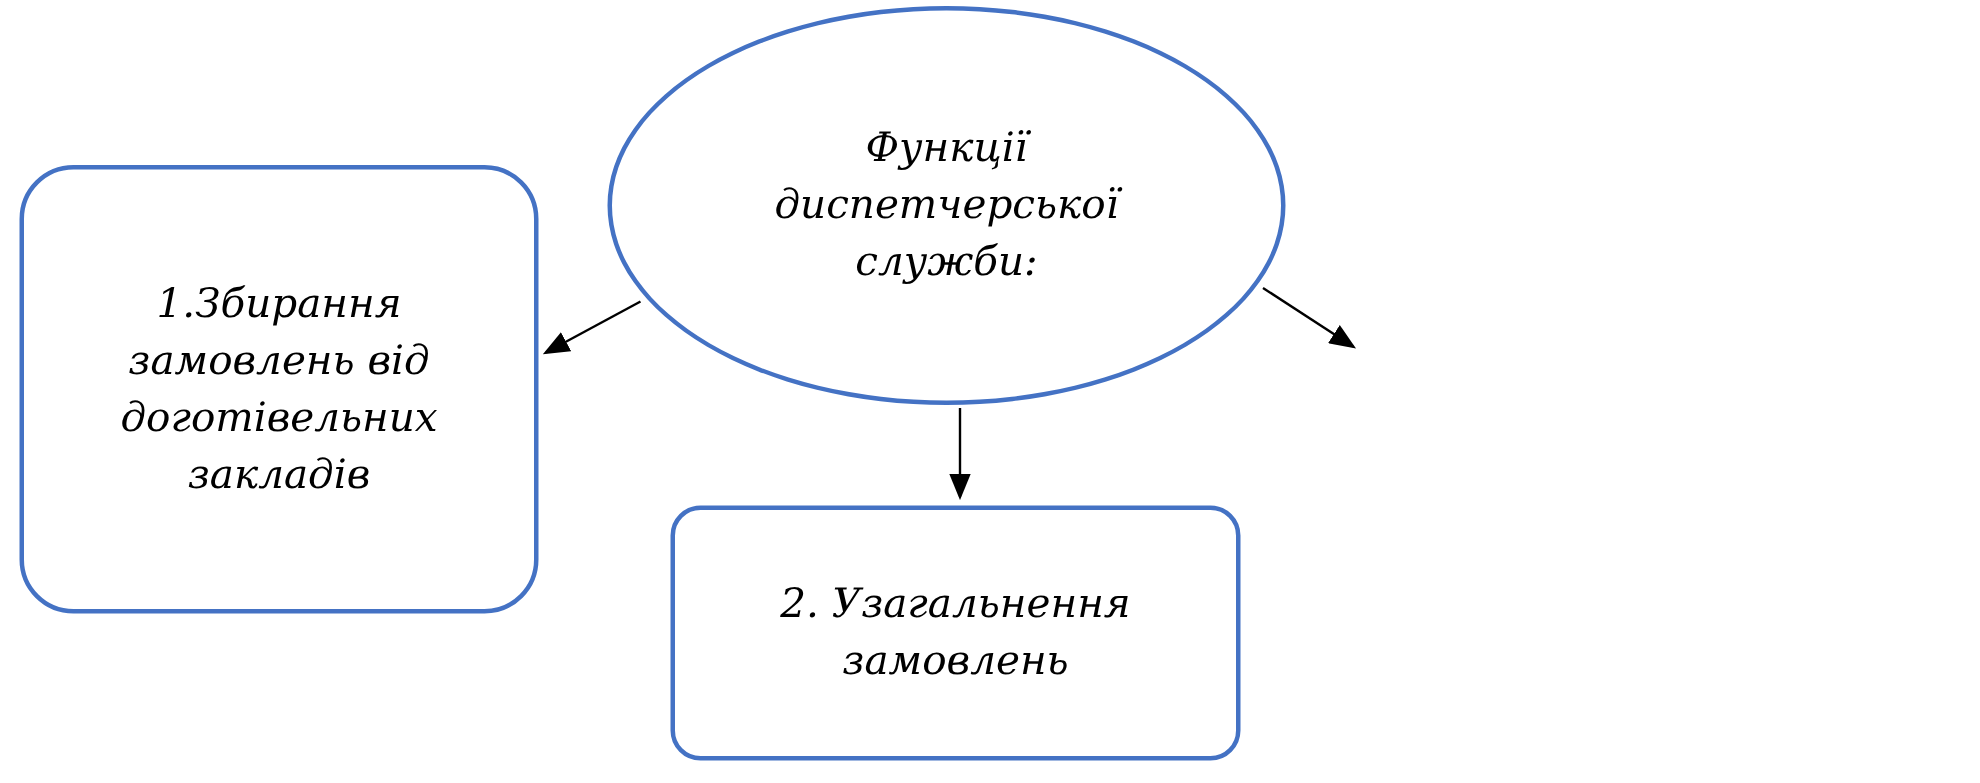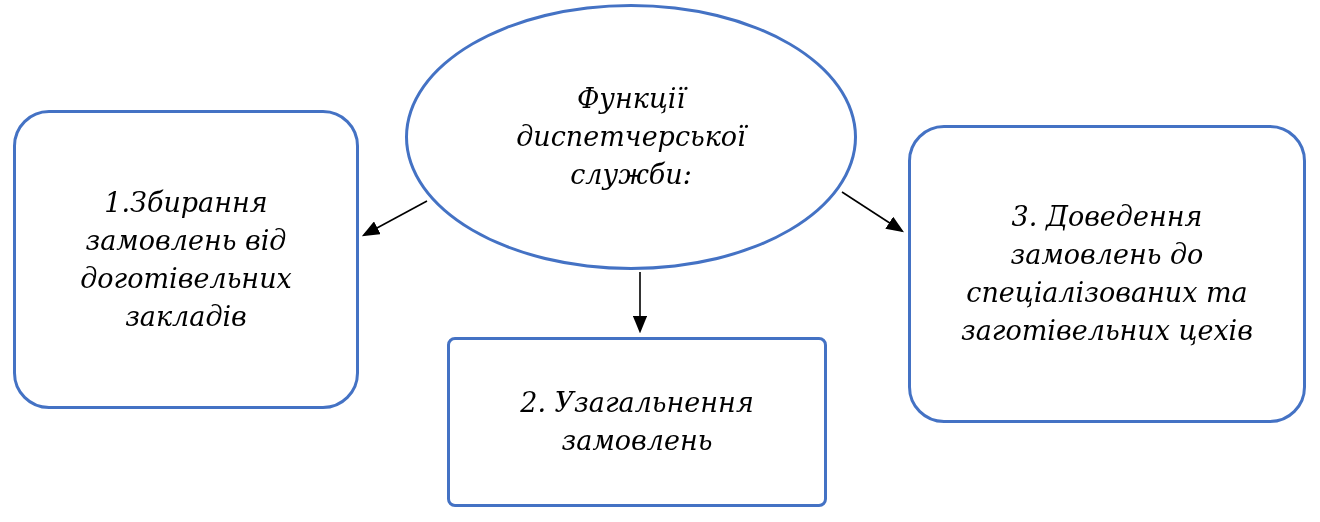--- a/index.html
+++ b/index.html
@@ -54,21 +54,21 @@
     top: 110px;
     width: 346px;
     height: 299px;
     border-radius: 36px;
   }
   .box-bottom {
     left: 447px;
     top: 337px;
     width: 380px;
     height: 170px;
-    border-radius: 8px;
+    border-radius: 20px;
   }
   .box-right {
     left: 908px;
     top: 125px;
     width: 398px;
     height: 298px;
     border-radius: 36px;
   }
 </style>
 </head>
@@ -98,20 +98,14 @@
 замовлень від
 доготівельних
 закладів</span>
   </div>
 
   <div class="shape box-bottom">
     <span class="label">2. Узагальнення
 замовлень</span>
   </div>
 
-  <div class="shape box-right">
-    <span class="label">3. Доведення
-замовлень до
-спеціалізованих та
-заготівельних цехів</span>
-  </div>
 
 </div>
 
 </body></html>

